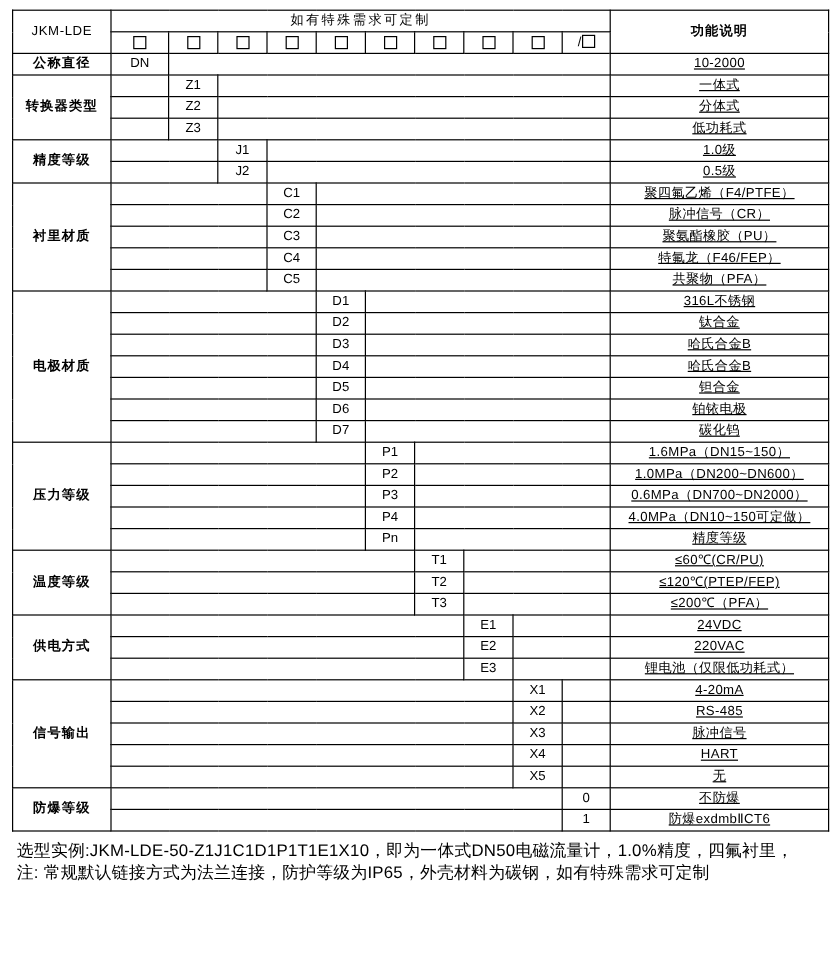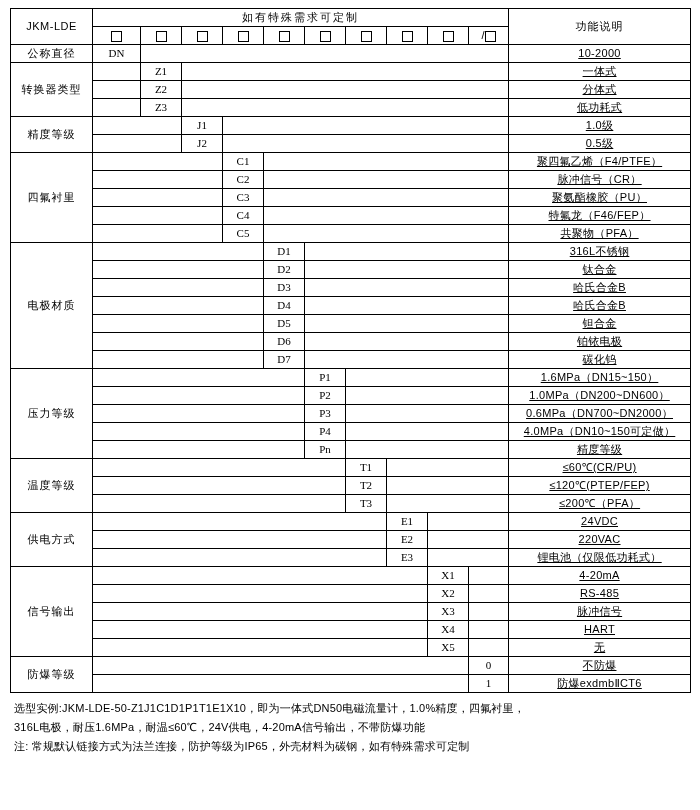--- a/index.html
+++ b/index.html
@@ -26,56 +26,56 @@
     text-align:center;
     vertical-align:middle;
     padding:0;
     height:17px;
     line-height:15px;
     white-space:nowrap;
     overflow:hidden;
   }
   td.label{
     font-size:12px;
-    font-weight:normal;
+    font-weight:bold;
     letter-spacing:1px;
   }
   td.title{
     font-size:13px;
     letter-spacing:2px;
   }
   td.model{
     font-size:12px;
     letter-spacing:0.5px;
   }
   td.desc{
     font-size:11.5px;
     letter-spacing:0.3px;
     text-decoration:underline;
   }
   td.code{
     font-size:11px;
-    font-family:Liberation Serif, serif;
+    font-family:Liberation Sans, sans-serif;
   }
   .box{
     display:inline-block;
     width:11px;height:11px;
     border:1px solid #000;
     box-sizing:border-box;
     vertical-align:middle;
   }
   .slashbox{
     display:inline-block;
     white-space:nowrap;
     vertical-align:middle;
     font-size:11px;
   }
   .notes{
     margin-top:6px;
-    font-size:11px;
+    font-size:14px;
     line-height:19px;
     letter-spacing:0.2px;
     padding-left:4px;
   }
   .notes div{white-space:nowrap;}
 </style>
 </head>
 <body>
 
 <div class="sheet">
@@ -150,21 +150,21 @@
         <td class="desc">1.0级</td>
       </tr>
       <tr>
         <td colspan="2"></td>
         <td class="code">J2</td>
         <td colspan="7"></td>
         <td class="desc">0.5级</td>
       </tr>
 
       <tr>
-        <td class="label" rowspan="5">四氟衬里</td>
+        <td class="label" rowspan="5">衬里材质</td>
         <td colspan="3"></td>
         <td class="code">C1</td>
         <td colspan="6"></td>
         <td class="desc">聚四氟乙烯（F4/PTFE）</td>
       </tr>
       <tr>
         <td colspan="3"></td>
         <td class="code">C2</td>
         <td colspan="6"></td>
         <td class="desc">脉冲信号（CR）</td>
@@ -345,17 +345,16 @@
       <tr>
         <td colspan="9"></td>
         <td class="code">1</td>
         <td class="desc">防爆exdmbⅡCT6</td>
       </tr>
     </tbody>
   </table>
 
   <div class="notes">
     <div>选型实例:JKM-LDE-50-Z1J1C1D1P1T1E1X10，即为一体式DN50电磁流量计，1.0%精度，四氟衬里，</div>
-    <div>316L电极，耐压1.6MPa，耐温≤60℃，24V供电，4-20mA信号输出，不带防爆功能</div>
     <div>注: 常规默认链接方式为法兰连接，防护等级为IP65，外壳材料为碳钢，如有特殊需求可定制</div>
   </div>
 
 </div>
 
 </body></html>

